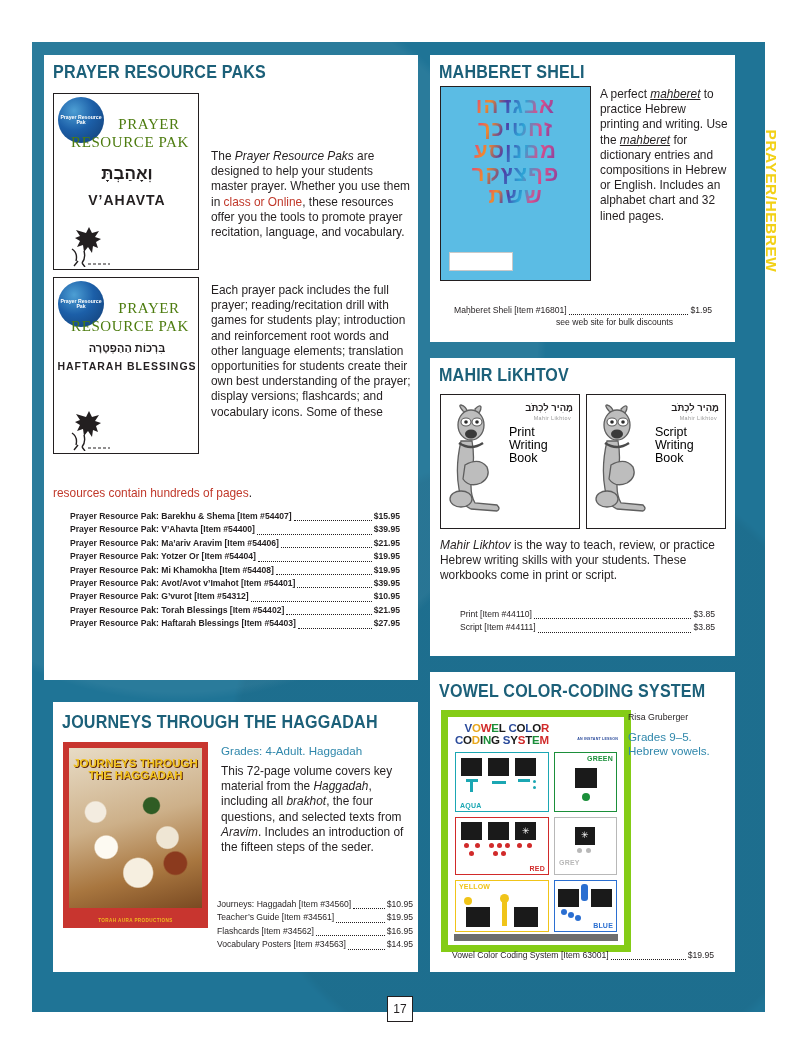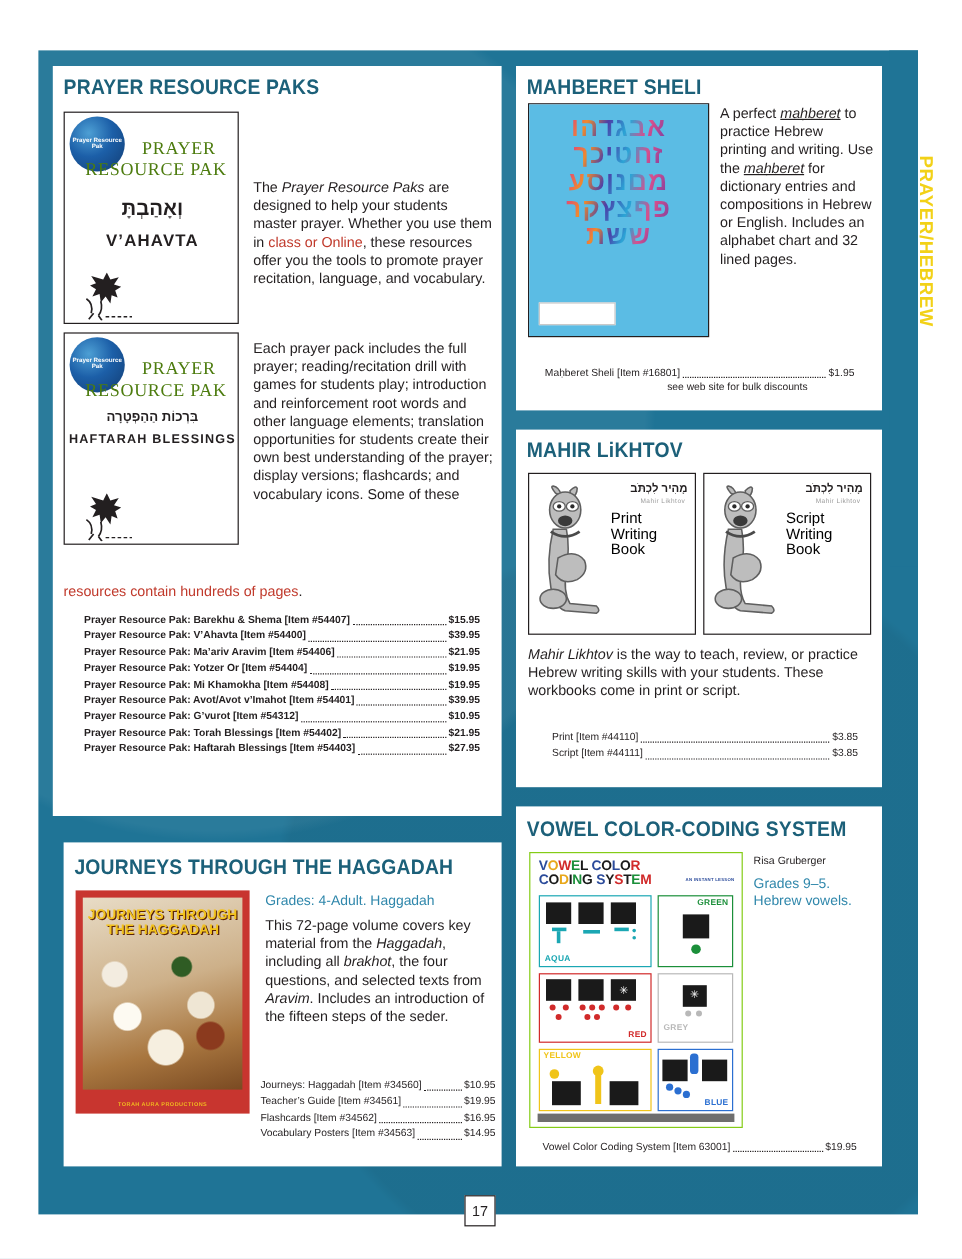--- a/index.html
+++ b/index.html
@@ -140,21 +140,21 @@
     position:absolute;left:8px;top:16px;right:8px;
     color:#f2c21c;font-weight:bold;font-size:11.5px;line-height:11.5px;
     text-align:center;text-shadow:1px 1px 0 #5a2408;
     font-family:"Liberation Sans Narrow","Liberation Sans",sans-serif;
   }
   #hag-pub{
     position:absolute;left:0;right:0;bottom:5px;text-align:center;
     color:#f0b820;font-size:4.6px;letter-spacing:.4px;font-weight:bold;
   }
   
-  #vc-cover{ position:absolute;border:1px solid #84cc16;background:#fff; }
+  #vc-cover{ position:absolute;border:7px solid #84cc16;background:#fff;text-align:right; }
   #vc-head{ position:absolute;left:7px;top:6px;font-size:11.5px;font-weight:bold;line-height:11.6px;letter-spacing:-.2px; }
   #vc-head span{ font-family:"Liberation Sans",sans-serif; }
   #vc-sub{ position:absolute;right:6px;top:20px;font-size:3.6px;color:#2b4b9b;font-weight:bold;letter-spacing:.2px; }
   .vc-box{ position:absolute;box-sizing:border-box;background:#fff; }
   .vc-sq{ position:absolute;background:#1a1a1a; }
   .vc-tag{ position:absolute;font-size:7px;font-weight:bold;letter-spacing:.2px; }
   .dot{ position:absolute;border-radius:50%; }
   #vc-foot{
     position:absolute;left:6px;right:6px;bottom:4px;height:7px;
     background:#6e6e6e;

